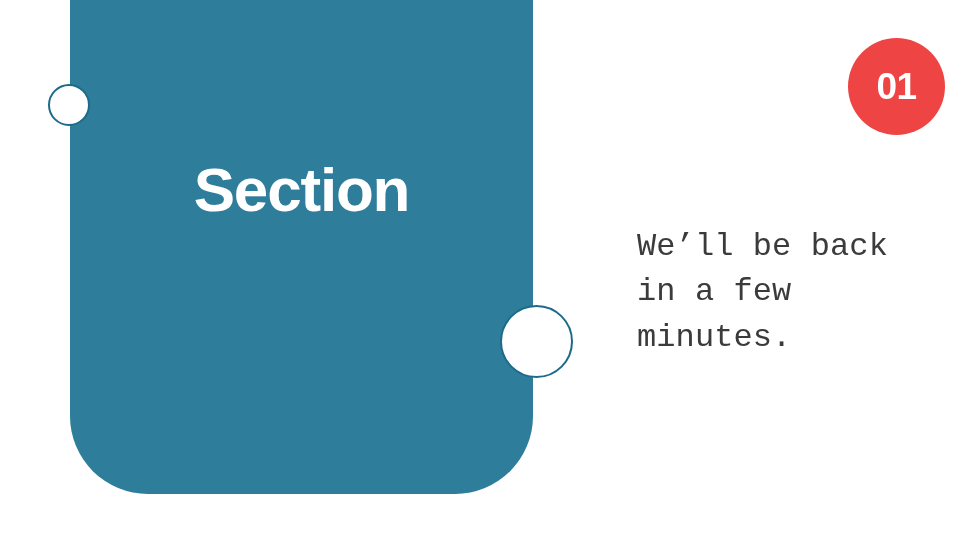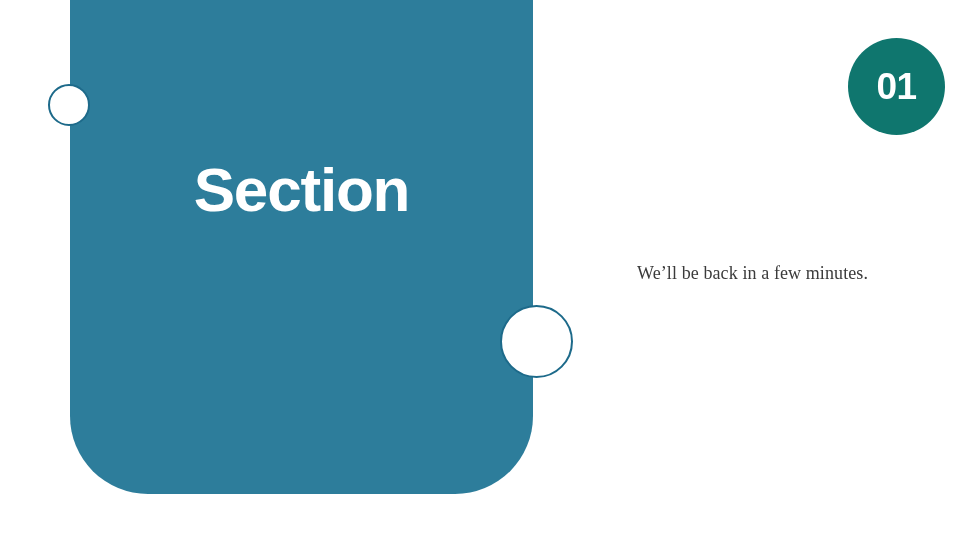--- a/index.html
+++ b/index.html
@@ -71,21 +71,21 @@
     height: 73px;
   }
 
   
   .number-badge {
     position: absolute;
     left: 848px;
     top: 38px;
     width: 97px;
     height: 97px;
-    background: #0f766e;
+    background: #ef4444;
     border-radius: 50%;
     display: flex;
     align-items: center;
     justify-content: center;
   }
   .number-badge .badge-text {
     color: #ffffff;
     font-family: "Liberation Sans", sans-serif;
     font-weight: bold;
     font-size: 37px;
@@ -93,26 +93,25 @@
     line-height: 1;
   }
 
   
   .body-copy {
     position: absolute;
     left: 637px;
     top: 224px;
     width: 300px;
     color: #3b3b3b;
-    font-family: Liberation Serif, serif;
+    font-family: Liberation Mono, monospace;
     font-weight: normal;
-    font-size: 18px;
+    font-size: 32px;
     line-height: 1.42;
     letter-spacing: 0.1px;
-    margin-top: 37px;
   }
 </style>
 </head>
 <body>
 
 <div class="slide">
 
   <div class="teal-panel"></div>
 
   <div class="headline">

